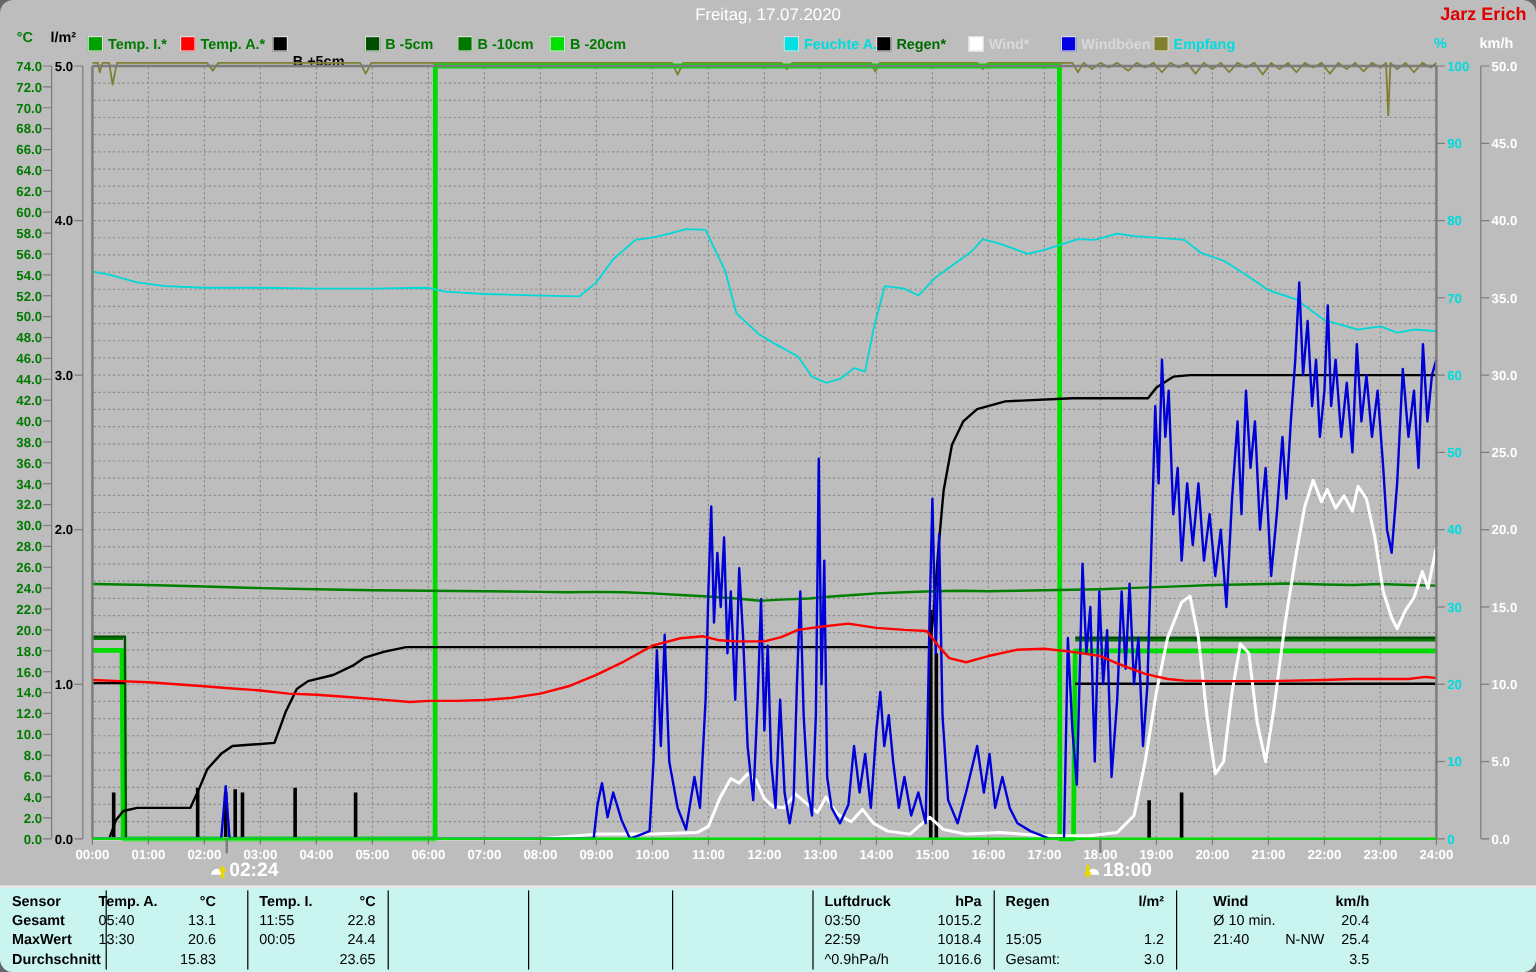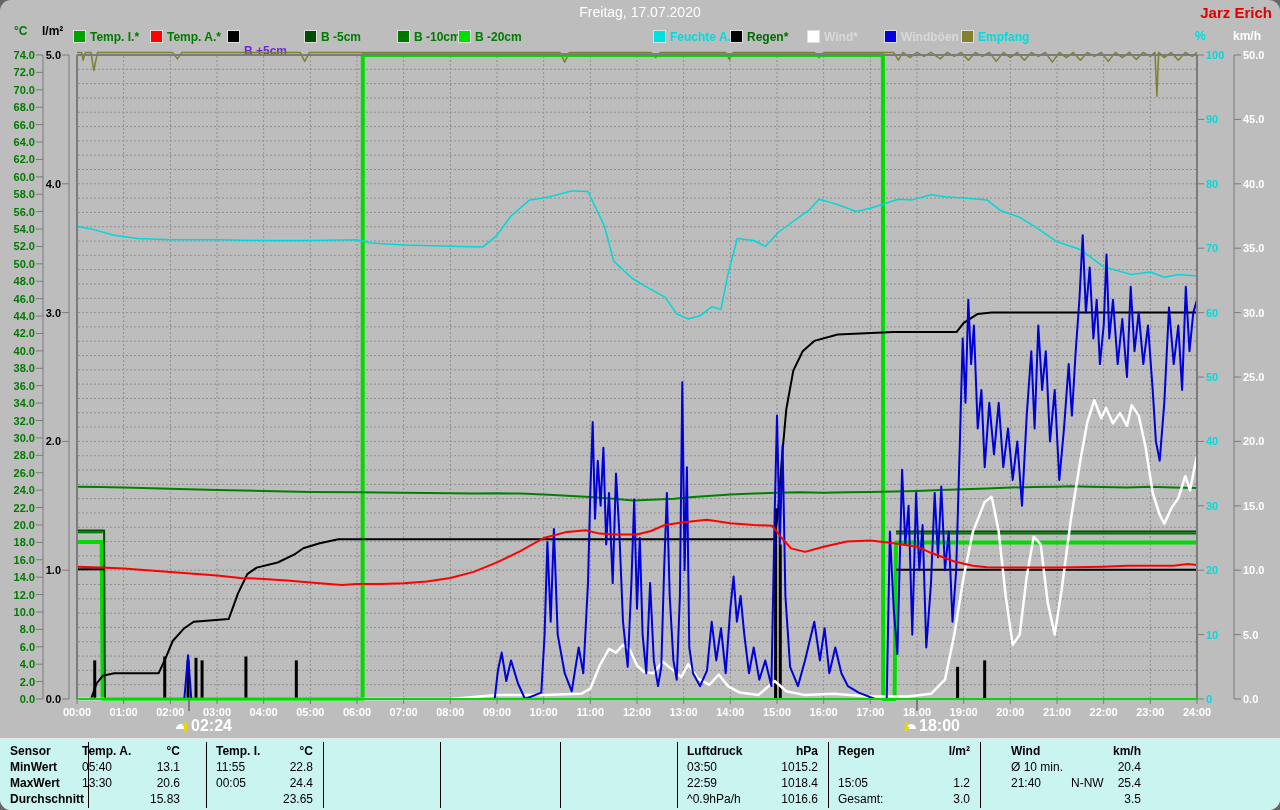--- a/index.html
+++ b/index.html
@@ -40,27 +40,27 @@
       <div class="legend-item" style="left: 73px;">
         <span class="legend-sq" style="background: rgb(0, 160, 0);"></span>
         <span class="legend-lab" style="color: rgb(0, 122, 0);">Temp. I.*</span>
       </div>
       <div class="legend-item" style="left: 150px;">
         <span class="legend-sq" style="background: rgb(255, 0, 0);"></span>
         <span class="legend-lab" style="color: rgb(0, 122, 0);">Temp. A.*</span>
       </div>
       <div class="legend-item" style="left: 227px;">
         <span class="legend-sq" style="background: rgb(0, 0, 0);"></span>
-        <span class="legend-lab" style="color: #6d28d9; margin-top: 28px;">B +5cm</span>
+        <span class="legend-lab" style="color: #000000; margin-top: 28px;">B +5cm</span>
       </div>
       <div class="legend-item" style="left: 304px;">
         <span class="legend-sq" style="background: rgb(0, 79, 0);"></span>
         <span class="legend-lab" style="color: rgb(0, 122, 0);">B -5cm</span>
       </div>
-      <div class="legend-item" style="left: 397px;">
+      <div class="legend-item" style="left: 381px;">
         <span class="legend-sq" style="background: rgb(0, 120, 0);"></span>
         <span class="legend-lab" style="color: rgb(0, 122, 0);">B -10cm</span>
       </div>
       <div class="legend-item" style="left: 458px;">
         <span class="legend-sq" style="background: rgb(0, 224, 0);"></span>
         <span class="legend-lab" style="color: rgb(0, 122, 0);">B -20cm</span>
       </div>
       <div class="legend-item" style="left: 653px;">
         <span class="legend-sq" style="background: rgb(0, 224, 224);"></span>
         <span class="legend-lab" style="color: rgb(0, 220, 220);">Feuchte A.*</span>
@@ -392,21 +392,21 @@
       <div class="tsep" style="left: 88px;"></div>
       <div class="tsep" style="left: 206px;"></div>
       <div class="tsep" style="left: 323px;"></div>
       <div class="tsep" style="left: 440px;"></div>
       <div class="tsep" style="left: 560px;"></div>
       <div class="tsep" style="left: 677px;"></div>
       <div class="tsep" style="left: 828px;"></div>
       <div class="tsep" style="left: 980px;"></div>
       <div class="tcol" style="left: 0px; width: 88px;">
         <div class="trow b tl">Sensor</div>
-        <div class="trow b tl">MinWert</div>
+        <div class="trow b tl">Gesamt</div>
         <div class="trow b tl">MaxWert</div>
         <div class="trow b tl">Durchschnitt</div>
       </div>
       <div class="tcol" style="left: 72px; width: 118px;">
         <div class="trow b">
           <div class="tl">Temp. A.</div>
           <div class="tr">°C</div>
         </div>
         <div class="trow">
           <div class="tl" style="min-width: 52px;">05:40</div>

